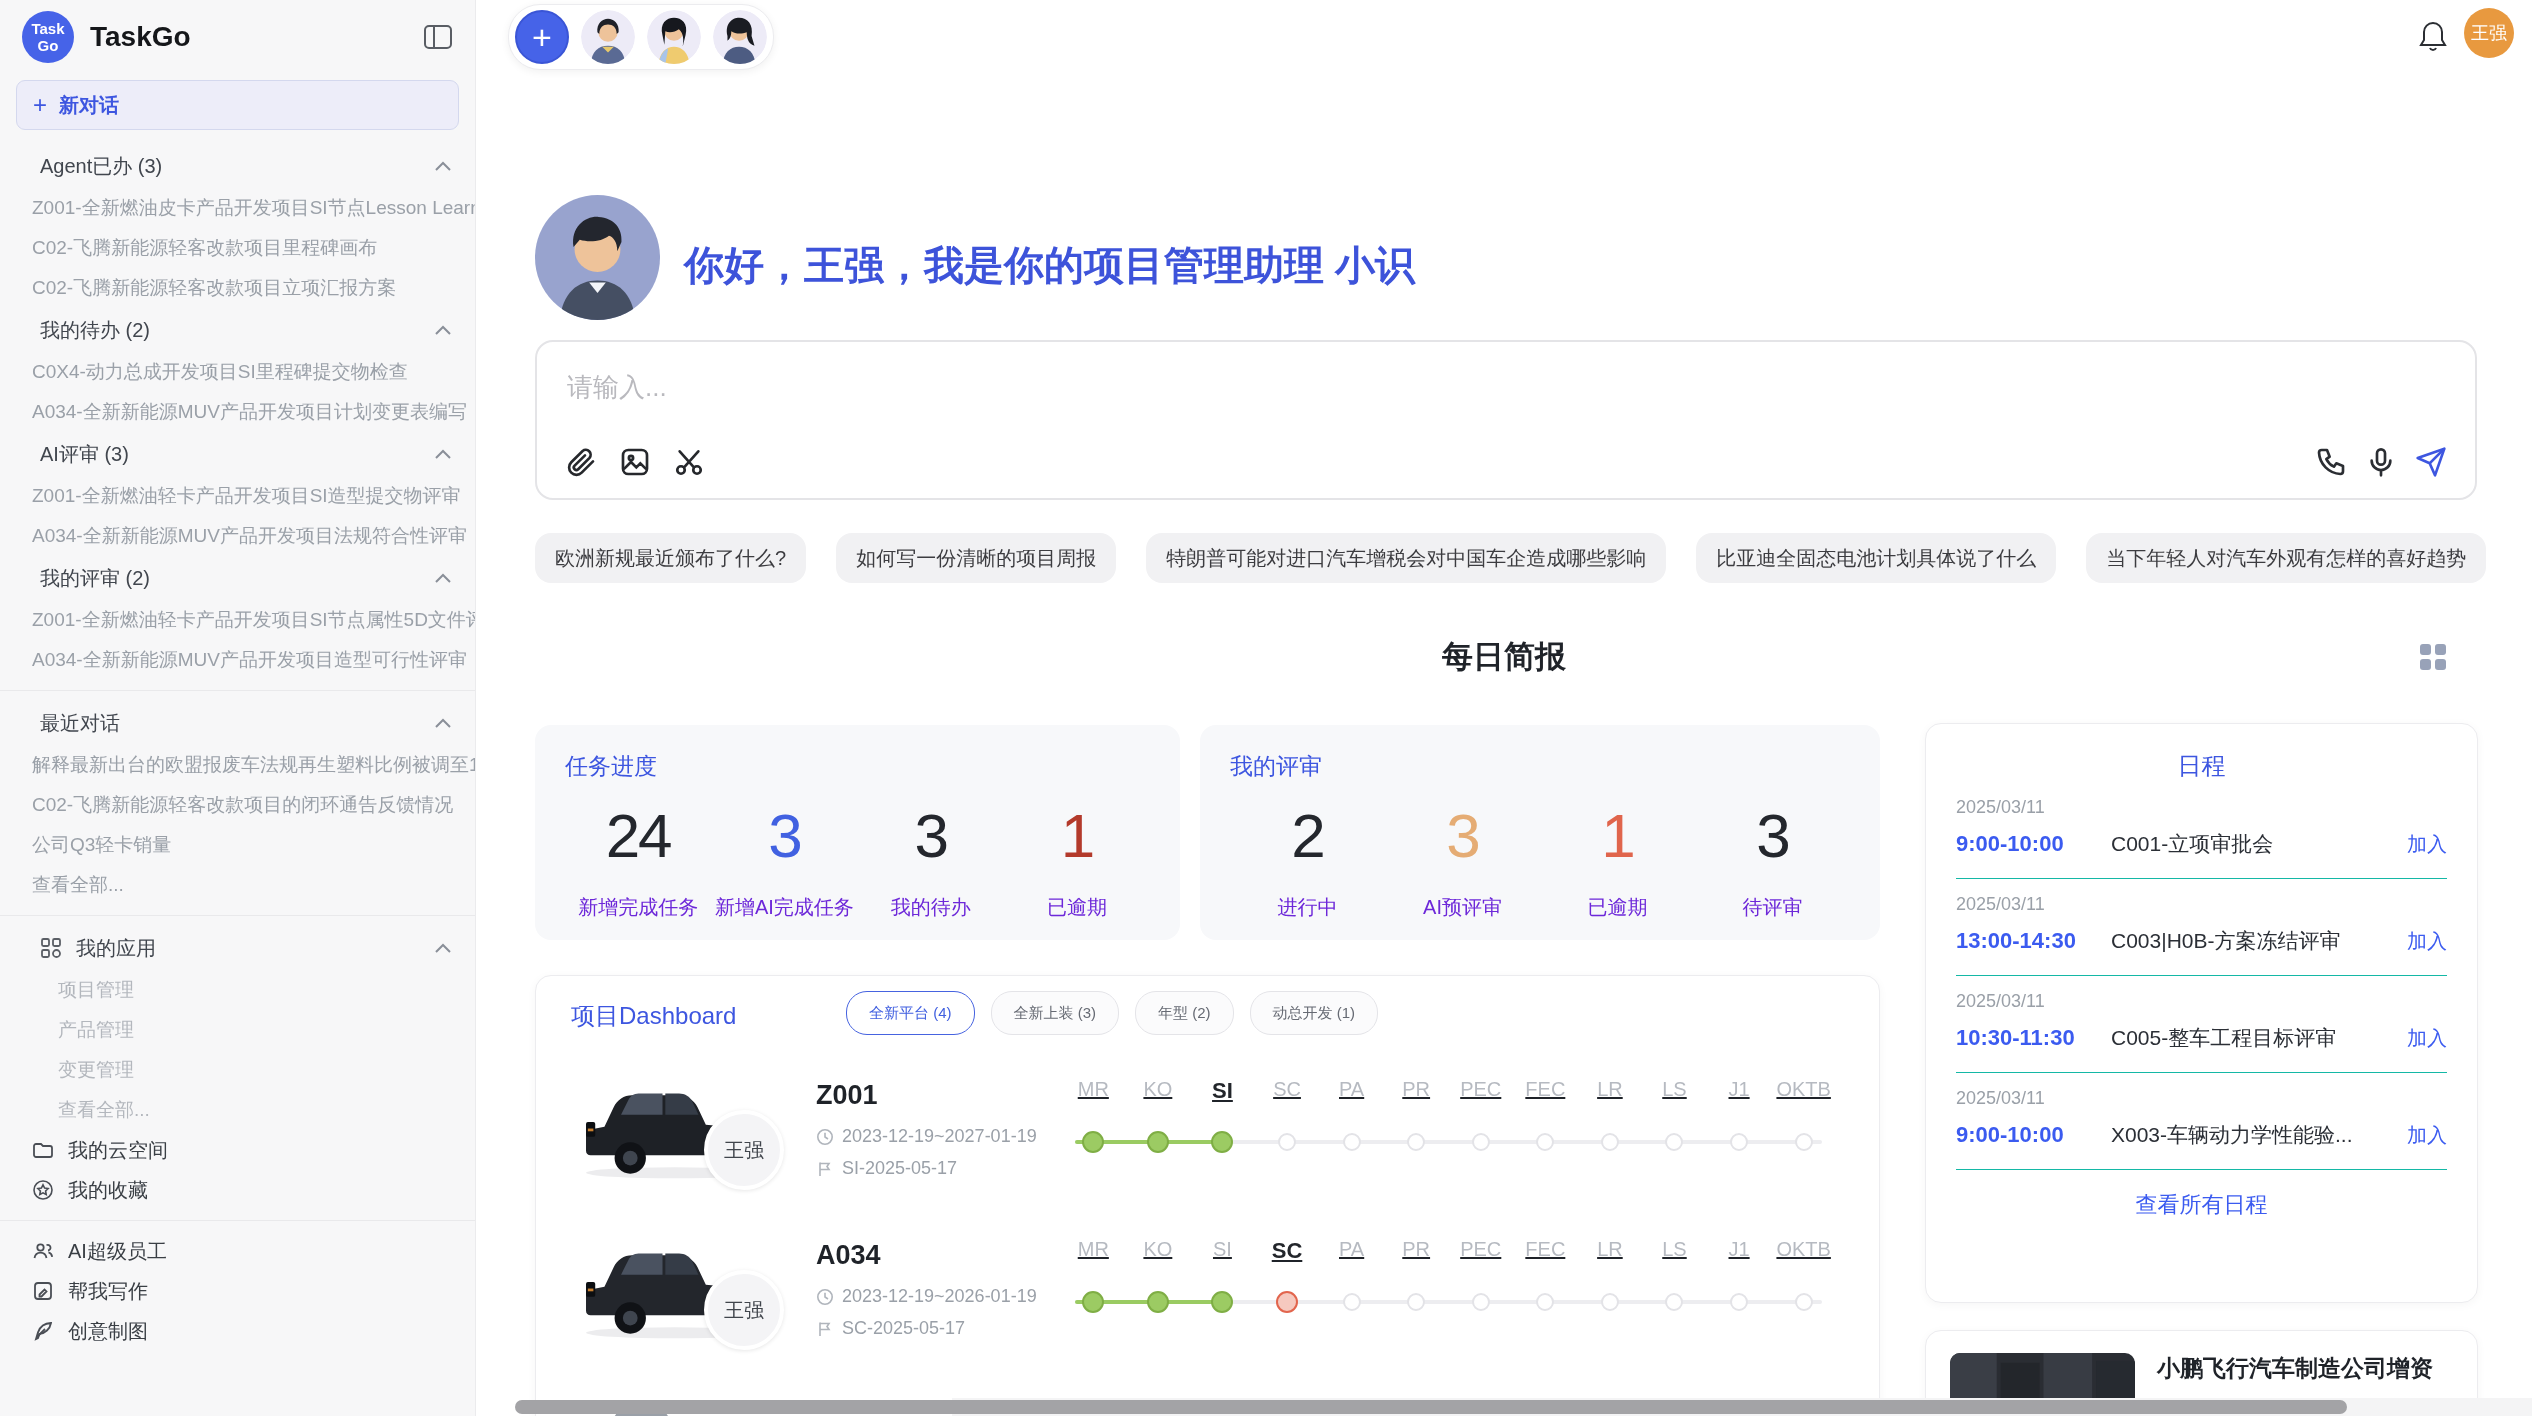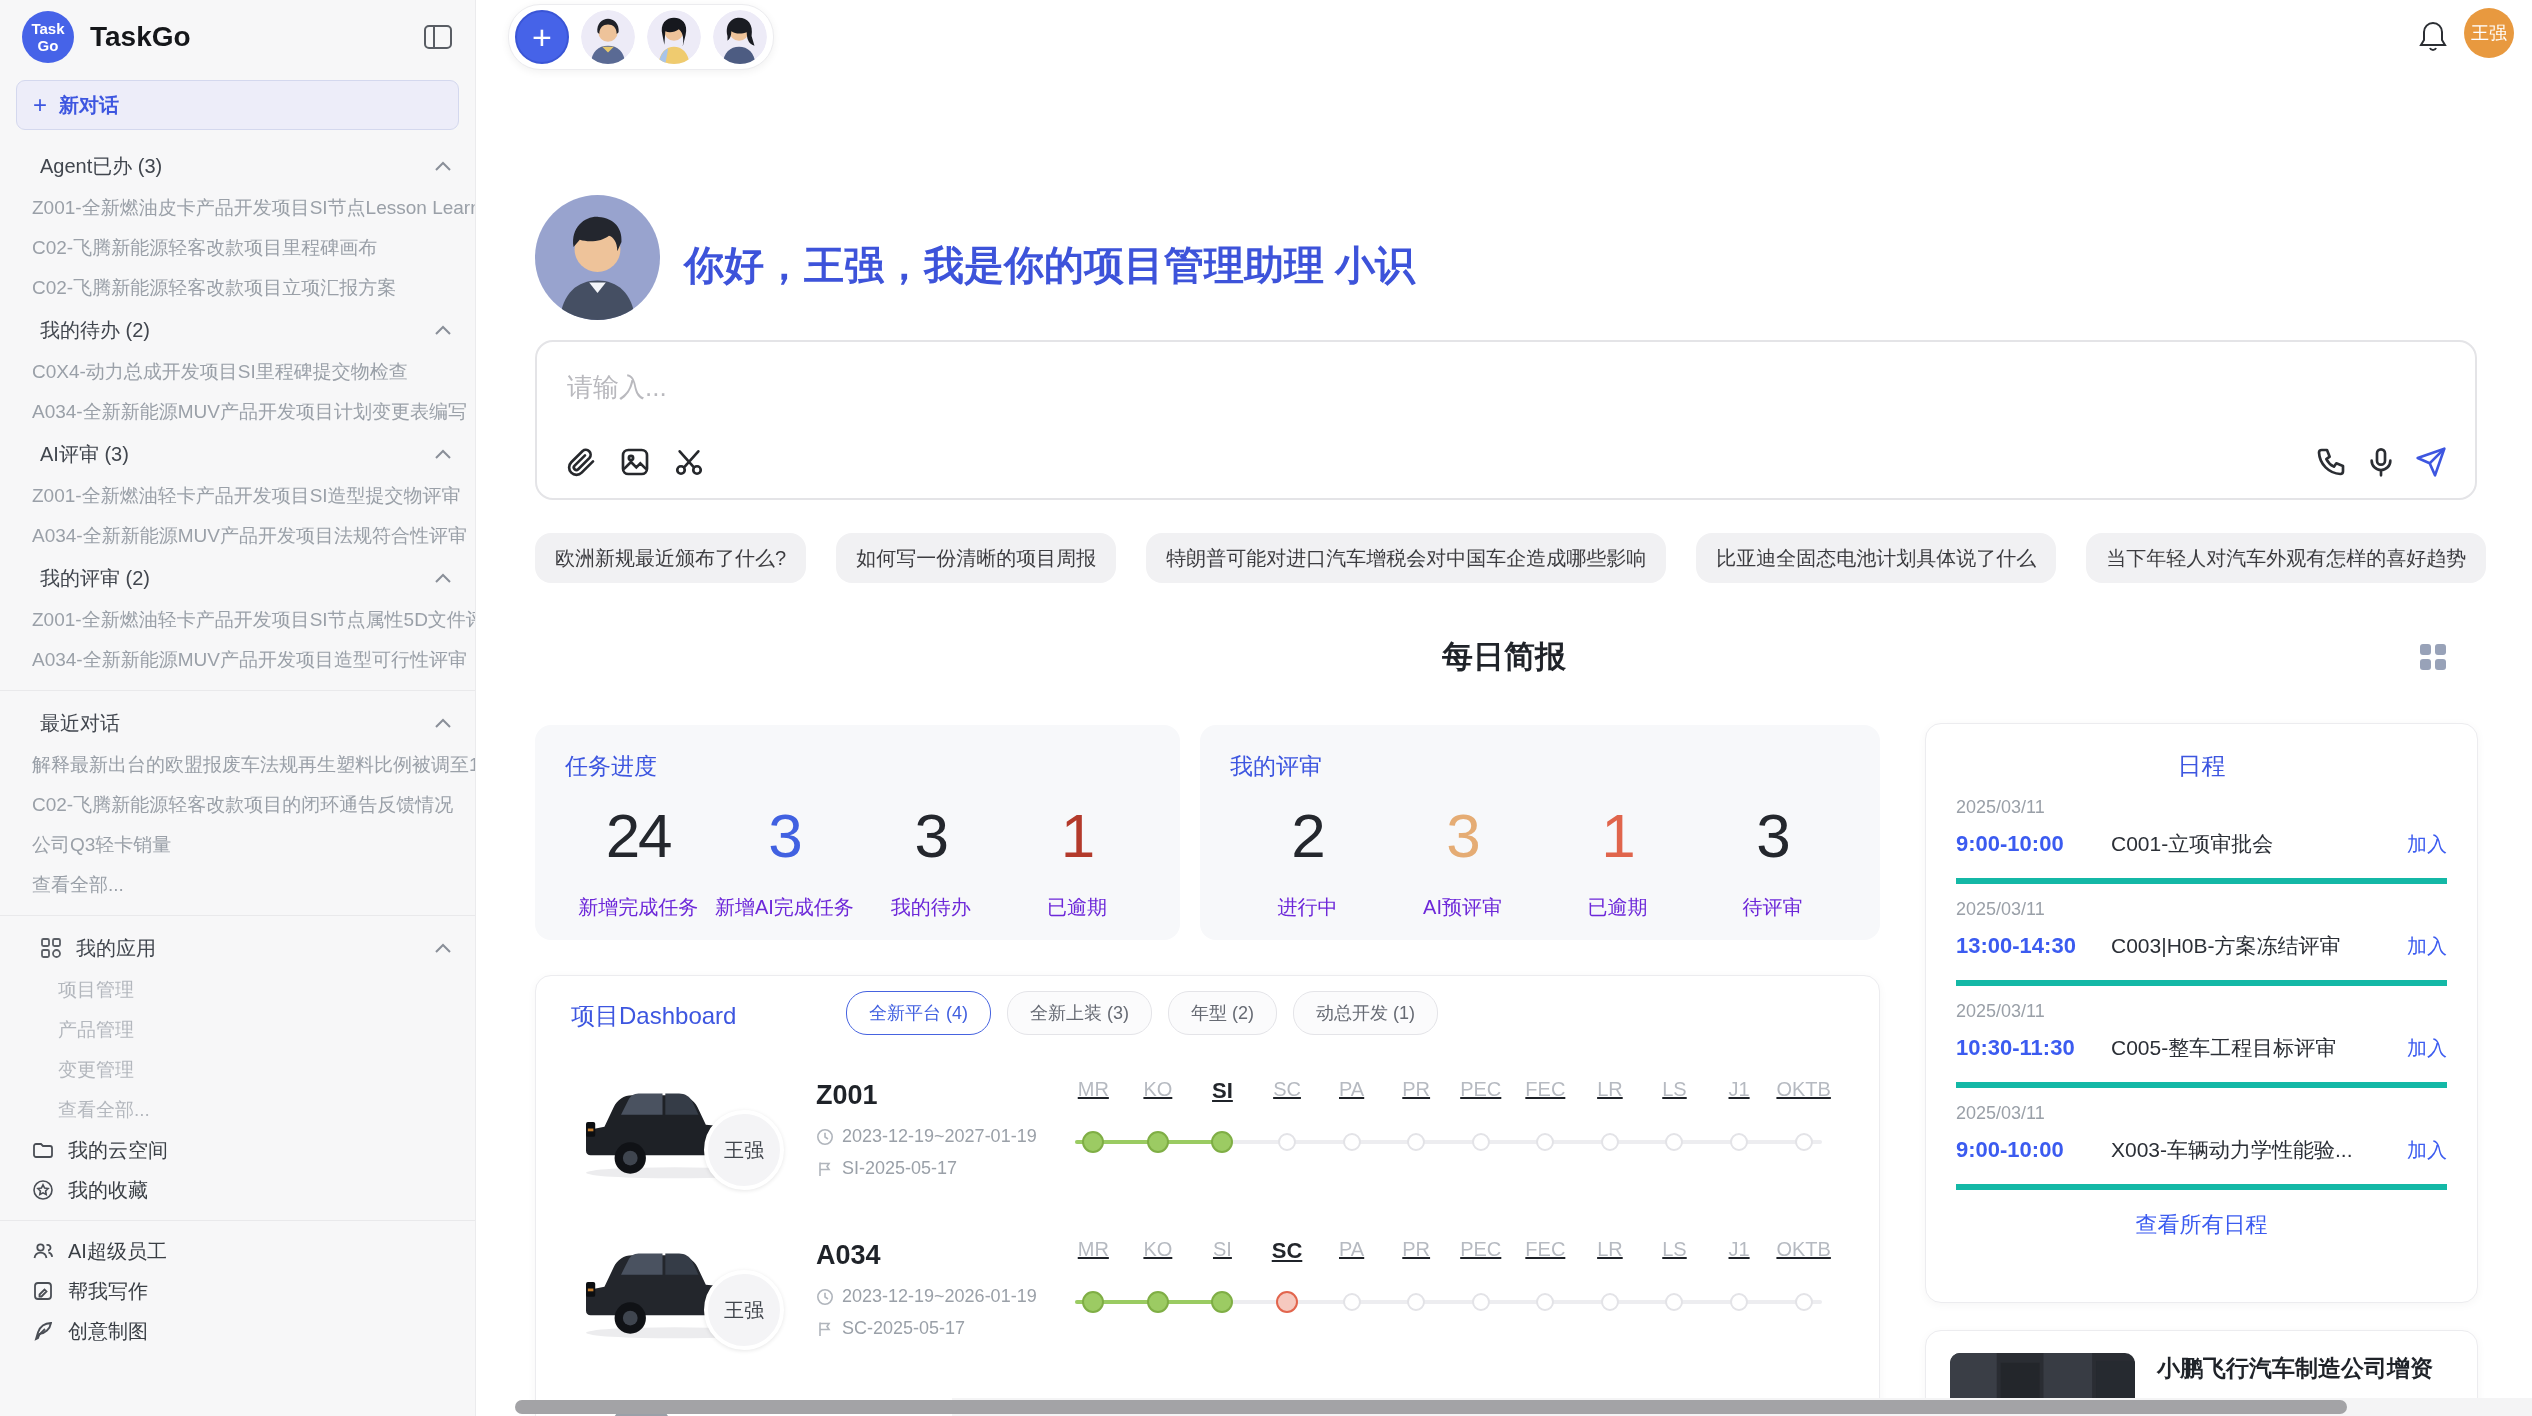--- a/index.html
+++ b/index.html
@@ -73,21 +73,21 @@
   .stat .num{font-size:62px;font-weight:500;letter-spacing:-2px;line-height:72px;}
   .stat .lbl{font-size:20px;color:#6d28d9;margin-top:22px;}
   .n-dark{color:#24272d}.n-blue{color:#4161e1}.n-orange{color:#e5ac74}
   .n-red{color:#b33a2b}.n-salmon{color:#e0654c}
   
   .dash-card{position:absolute;left:59px;top:975px;width:1345px;height:520px;box-sizing:border-box;
              background:#fff;border:1px solid #ececef;border-radius:16px;
              box-shadow:0 2px 10px rgba(0,0,0,.04);overflow:hidden;}
   .dash-title{position:absolute;left:35px;top:24px;font-size:24px;color:#3d56e0;}
   .dash-pills{position:absolute;left:310px;top:15px;display:flex;gap:16px;}
-  .pill{height:42px;border-radius:21px;display:flex;align-items:center;padding:0 22px;font-size:18px;
+  .pill{height:42px;border-radius:21px;display:flex;align-items:center;padding:0 22px;font-size:15px;
         border:1px solid #e4e4e8;background:#fbfbfc;color:#666a73;cursor:pointer;white-space:nowrap;}
   .pill.active{border:1.5px solid #4663e0;color:#4160e0;background:#fff;}
   .proj-row{position:absolute;left:30px;right:20px;height:155px;}
   .proj-row.r1{top:90px;}.proj-row.r2{top:250px;}.proj-row.r3{top:410px;}
   .truck{position:absolute;left:6px;top:10px;width:205px;height:106px;}
   .owner-badge{position:absolute;left:138px;top:44px;width:72px;height:72px;border-radius:50%;
                background:#f4f4f6;border:4px solid #fff;box-shadow:0 1px 4px rgba(0,0,0,.10);
                display:flex;align-items:center;justify-content:center;font-size:20px;color:#40454c;}
   .proj-code{position:absolute;left:250px;top:14px;font-size:27px;font-weight:bold;color:#1f2329;}
   .proj-meta{position:absolute;left:250px;display:flex;align-items:center;gap:8px;font-size:18px;
@@ -104,21 +104,21 @@
   .tl-dotrow{position:absolute;inset:0;display:flex;}
   .tl-dotrow i{flex:1;display:flex;align-items:center;justify-content:center;}
   .dot{width:14px;height:14px;border-radius:50%;background:#fff;border:2px solid #e3e3e7;box-sizing:content-box;}
   .dot.done{width:18px;height:18px;background:#9ccb63;border:2px solid #7fae45;}
   .dot.risk{width:18px;height:18px;background:#f6c9bf;border:2px solid #e2654d;}
   
   .sched-card{position:absolute;left:1449px;top:723px;width:553px;height:580px;box-sizing:border-box;
               background:#fff;border:1px solid #ececef;border-radius:16px;
               box-shadow:0 2px 10px rgba(0,0,0,.04);padding:26px 30px 0;}
   .sched-title{text-align:center;font-size:24px;color:#3d56e0;}
-  .sch-item{padding:15px 0 20px;border-bottom:6px solid #14b8a6;}
+  .sch-item{padding:15px 0 20px;border-bottom:1px solid #14b8a6;}
   .sch-date{font-size:18px;color:#9aa0a8;}
   .sch-row{display:flex;align-items:center;margin-top:12px;}
   .sch-time{width:155px;font-size:22px;font-weight:bold;color:#3b5bf0;}
   .sch-name{flex:1;font-size:21px;color:#2b2f36;white-space:nowrap;overflow:hidden;}
   .sch-join{font-size:20px;color:#3b5bf0;cursor:pointer;}
   .sched-viewall{text-align:center;font-size:22px;color:#3b5bf0;margin-top:20px;cursor:pointer;}
   
   .news-card{position:absolute;left:1449px;top:1330px;width:553px;height:150px;box-sizing:border-box;
              background:#fff;border:1px solid #ececef;border-radius:16px;padding:22px 24px;
              display:flex;gap:22px;overflow:hidden;box-shadow:0 2px 10px rgba(0,0,0,.04);}

